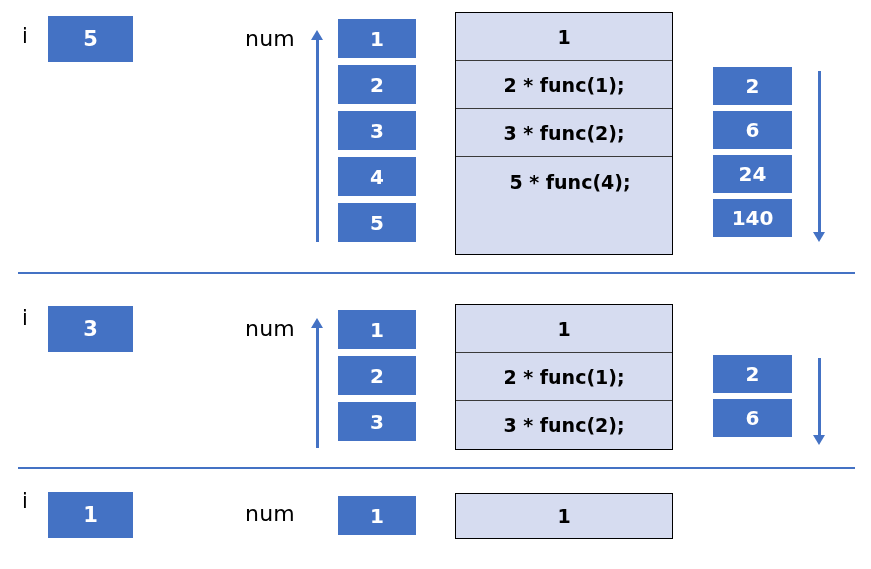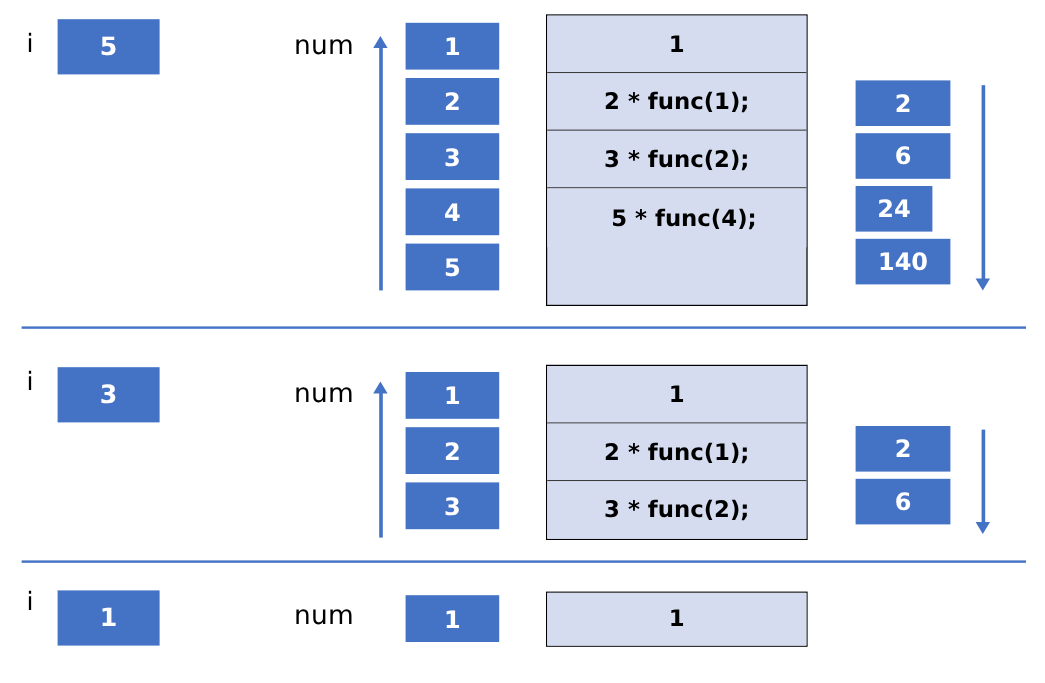--- a/index.html
+++ b/index.html
@@ -123,21 +123,21 @@
     <div class="abs calc-table" style="left:455px; top:12px; width:218px; height:243px;">
       <div class="calc-row" style="height:48px;">1</div>
       <div class="calc-row" style="height:48px;">2 * func(1);</div>
       <div class="calc-row" style="height:48px;">3 * func(2);</div>
       <div class="calc-row" style="height:49px;padding-left:12px;">5 * func(4);</div>
     </div>
 
     <div class="abs" style="left:713px; top:67px; width:79px;">
       <div class="blue-box" style="width:79px; height:38px; margin-bottom:6px;">2</div>
       <div class="blue-box" style="width:79px; height:38px; margin-bottom:6px;">6</div>
-      <div class="blue-box" style="width:64px; height:38px; margin-bottom:6px;">24</div>
+      <div class="blue-box" style="width:79px; height:38px; margin-bottom:6px;">24</div>
       <div class="blue-box" style="width:79px; height:38px;">140</div>
     </div>
 
     <div class="abs" style="left:812px; top:71px; width:14px; height:172px;">
       <div class="arrow-shaft" style="left:5.5px; top:0; width:3px; height:163px;"></div>
       <div class="arrow-head-down" style="left:1px; top:161px;"></div>
     </div>
   </div>
 
   <div class="divider" style="left:18px; top:272px; width:837px;"></div>

